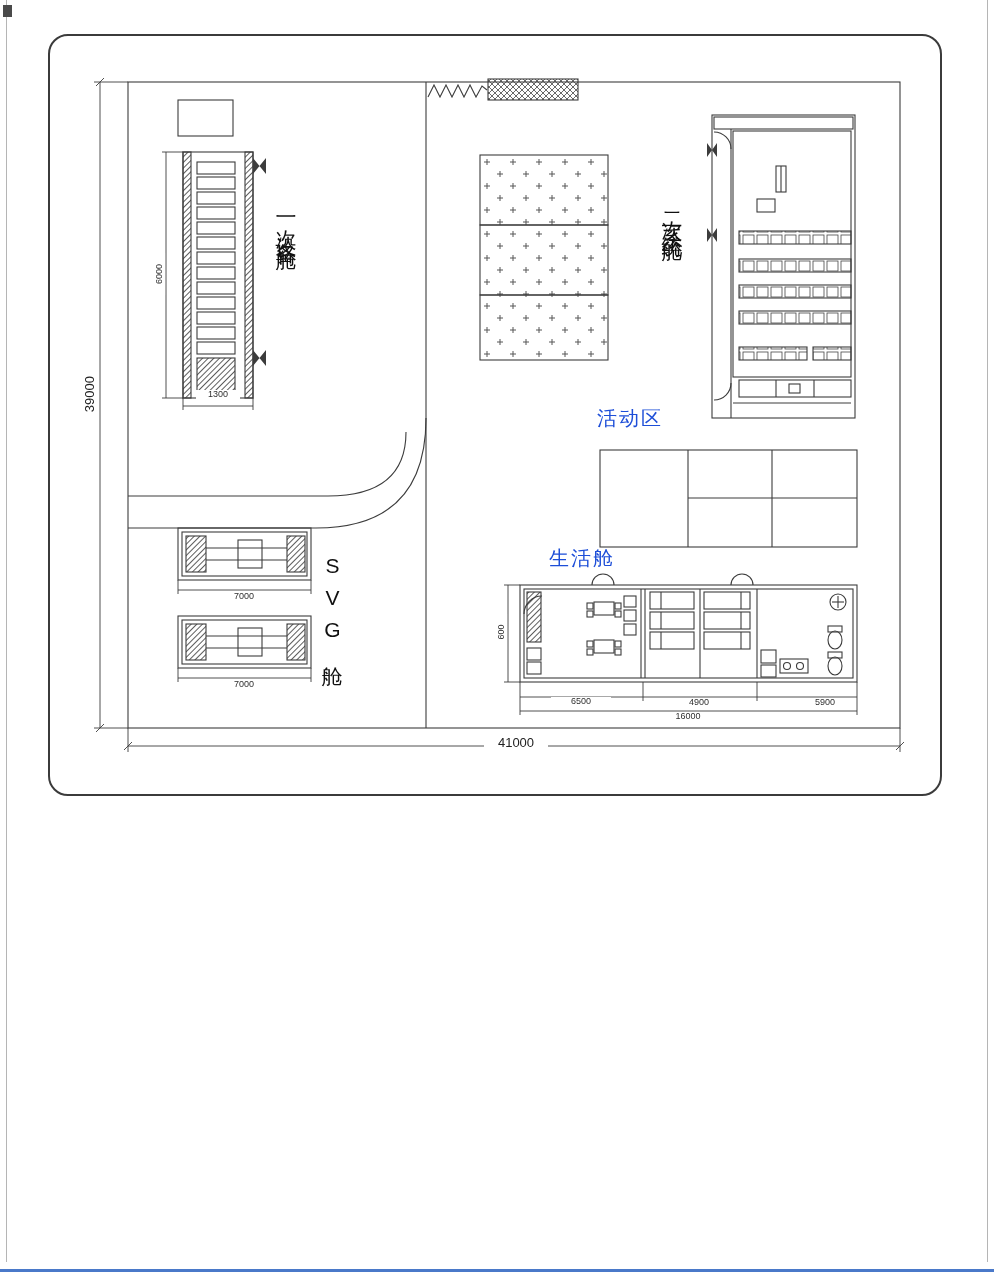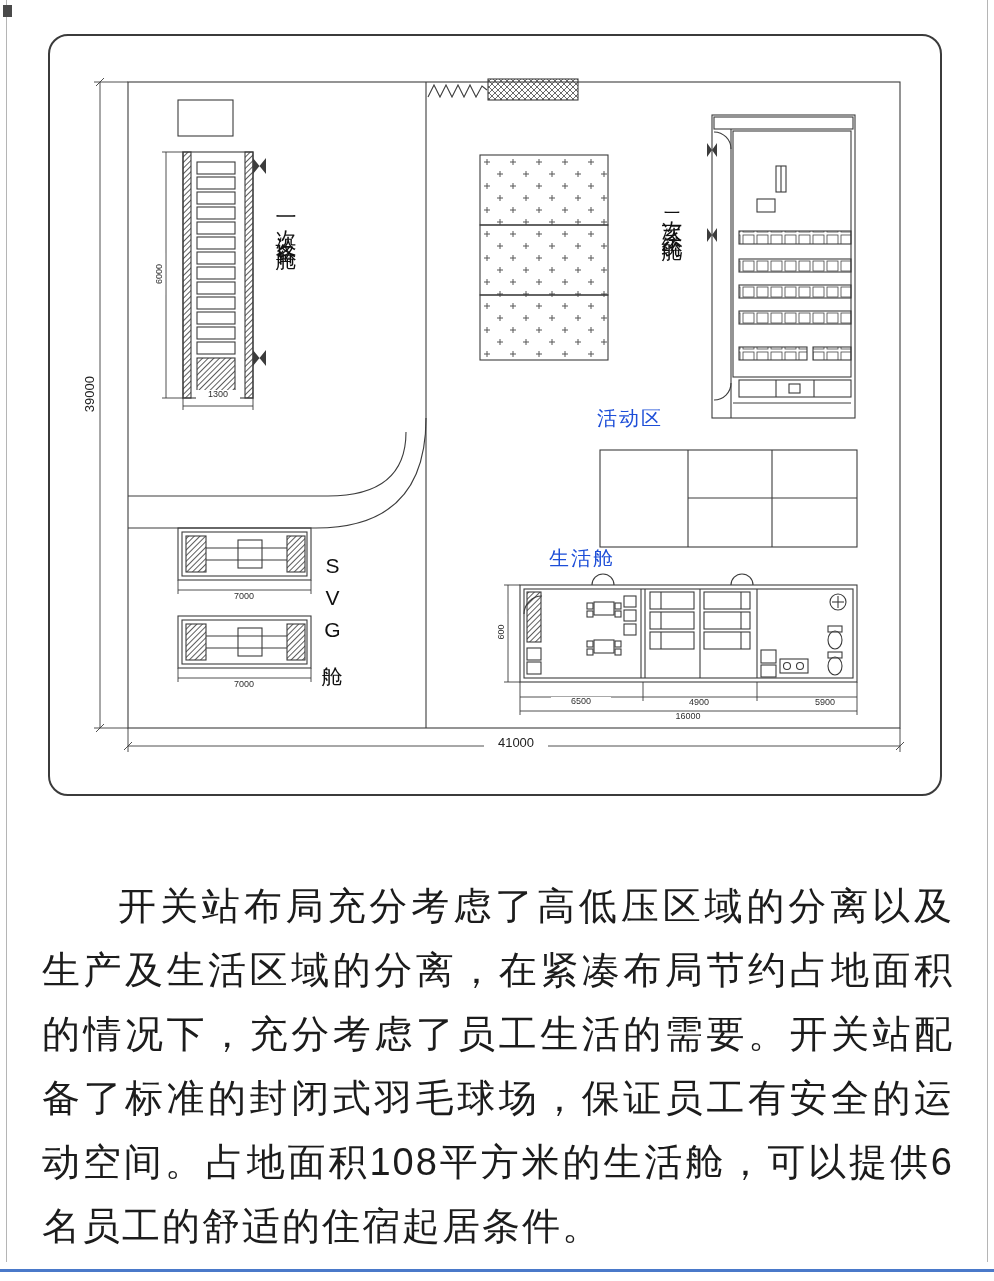--- a/index.html
+++ b/index.html
@@ -243,16 +243,15 @@
   <div class="sdim rot" style="left:139px;top:269px;width:42px;">6000</div>
   <div class="sdim" style="left:196px;top:390px;width:44px;">1300</div>
   <div class="sdim" style="left:214px;top:592px;width:60px;">7000</div>
   <div class="sdim" style="left:214px;top:680px;width:60px;">7000</div>
   <div class="sdim" style="left:551px;top:682px;width:60px;margin-top:15px;">6500</div>
   <div class="sdim" style="left:669px;top:698px;width:60px;">4900</div>
   <div class="sdim" style="left:775px;top:698px;width:60px;text-align:right;">5900</div>
   <div class="sdim" style="left:658px;top:712px;width:60px;">16000</div>
   <div class="sdim rot" style="left:484px;top:627px;width:36px;">600</div>
 
-  <div class="para">开关站布局充分考虑了高低压区域的分离以及生产及生活区域的分离，在紧凑布局节约占地面积的情况下，充分考虑了员工生活的需要。开关站配备了标准的封闭式羽毛球场，保证员工有安全的运动空间。占地面积108平方米的生活舱，可以提供6名员工的舒适的住宿起居条件。</div>
 
   <div class="bottom-divider"></div>
 </div>
 
 </body></html>

